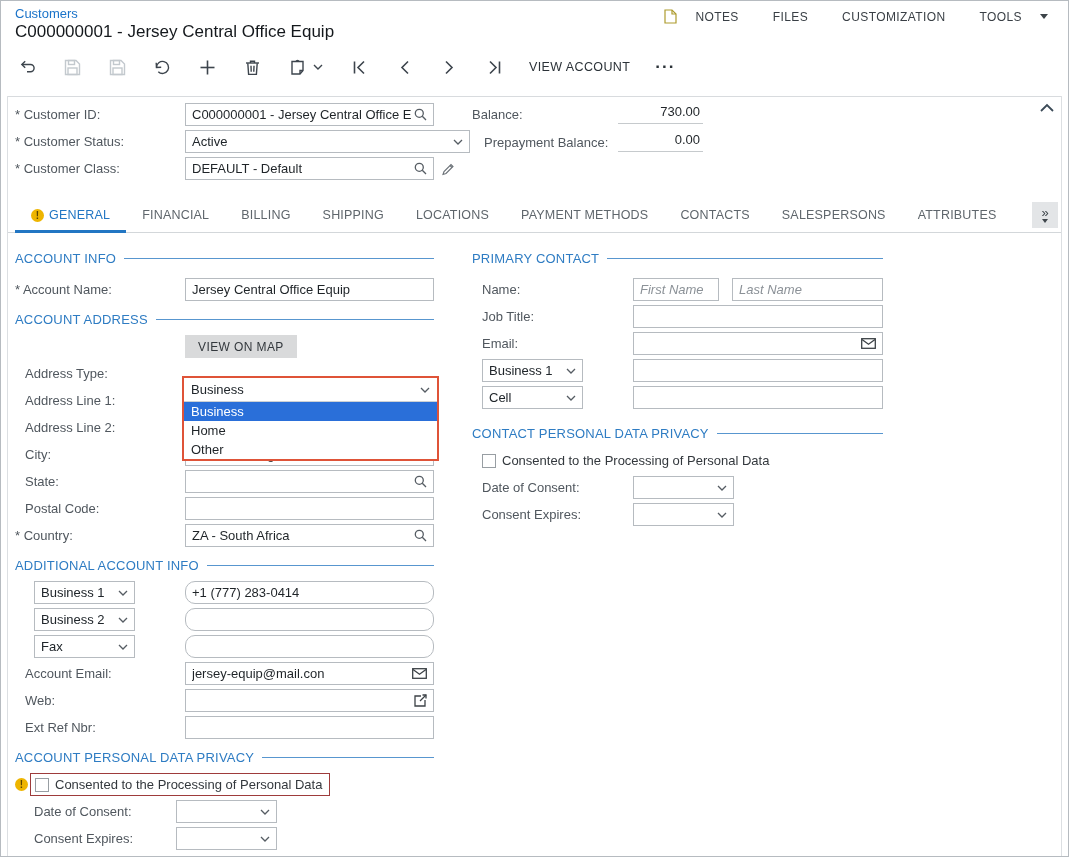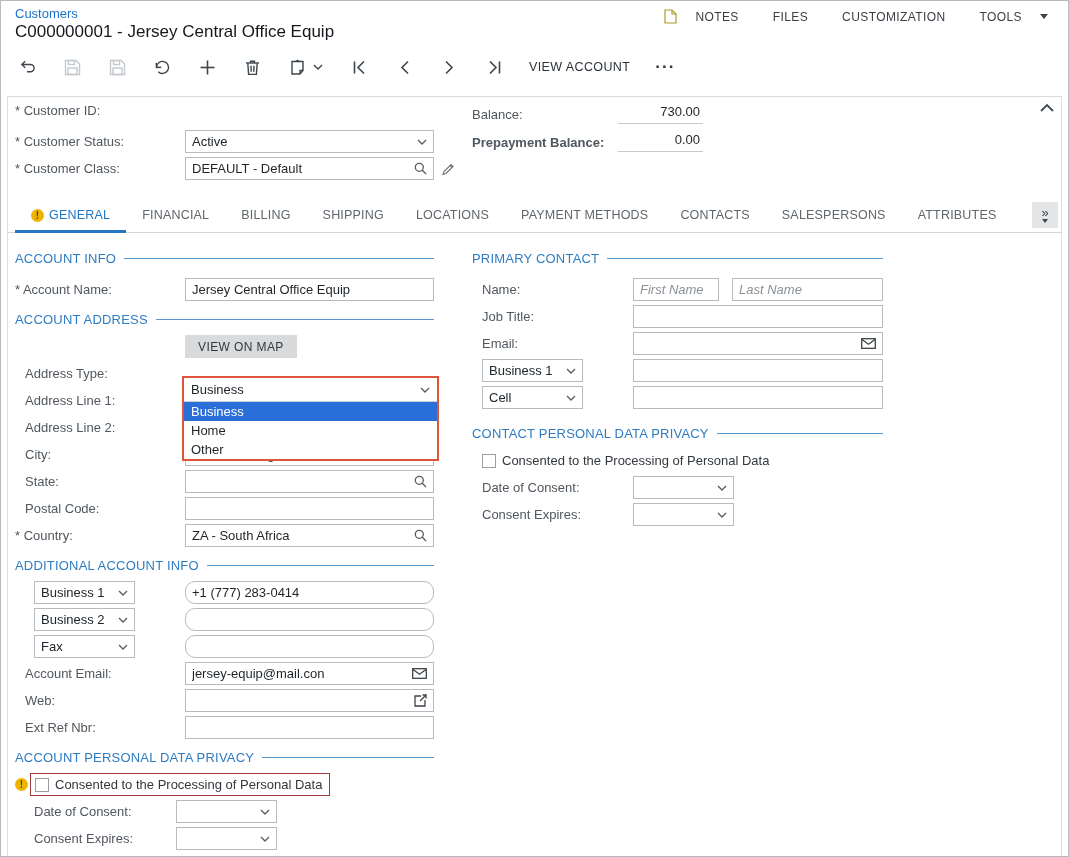--- a/index.html
+++ b/index.html
@@ -194,24 +194,33 @@
     <span class="tb-text">VIEW ACCOUNT</span>
     <span class="tb-more">···</span>
   </div>
 
   <div class="hline-top"></div>
   <div class="vline" style="left:6px"></div>
   <div class="vline" style="right:6px"></div>
 
   <div class="sum-row" style="left:14px; top:102px;">
     <span class="lbl req" style="width:170px">* Customer ID:</span>
+    <span class="fld" style="width:249px">
+      <input value="C000000001 - Jersey Central Office E" style="">
+      <span class="tail">
+          <svg class="ic" width="13" height="13" viewBox="0 0 13 13">
+            <circle cx="5.3" cy="5.3" r="4"></circle>
+            <line x1="8.3" y1="8.3" x2="12" y2="12"></line>
+          </svg>
+        </span>
+    </span>
   </div>
   <div class="sum-row" style="left:14px; top:129px;">
     <span class="lbl req" style="width:170px">* Customer Status:</span>
-    <span class="fld sel" style="width:249px">
+    <span class="fld sel" style="width:285px">
       <span>Active</span>
       <span class="tail">
           <svg class="ic" width="10" height="6" viewBox="0 0 10 6">
             <polyline points="1,1 5,5 9,1"></polyline>
           </svg>
         </span>
     </span>
   </div>
   <div class="sum-row" style="left:14px; top:156px;">
     <span class="lbl req" style="width:170px">* Customer Class:</span>
@@ -227,21 +236,21 @@
     <span class="pencil-btn">
       <svg width="14" height="14" viewBox="0 0 14 14" style="stroke:#6a7076; fill:none; stroke-width:1.1">
           <path d="M2 12.5 L3 9.5 L10 2.5 L12 4.5 L5 11.5 Z"></path>
           <line x1="9" y1="3.5" x2="11" y2="5.5"></line>
         </svg>
     </span>
   </div>
 
   <span class="lbl" style="position:absolute; left:471px; top:106px;">Balance:</span>
   <span class="bal-val" style="left:617px; top:101px; width:85px;">730.00</span>
-  <span class="lbl" style="position:absolute; left:471px; top:134px;font-weight:bold;">Prepayment Balance:</span>
+  <span class="lbl" style="position:absolute; left:483px; top:134px;">Prepayment Balance:</span>
   <span class="bal-val" style="left:617px; top:129px; width:85px;">0.00</span>
 
   <span class="collapse-btn">
     <svg width="14" height="9" viewBox="0 0 14 9" style="stroke:#3b4a57; fill:none; stroke-width:1.8">
         <polyline points="1,8 7,2 13,8"></polyline>
       </svg>
   </span>
 
   <div class="tabs">
     <span class="tab active">

